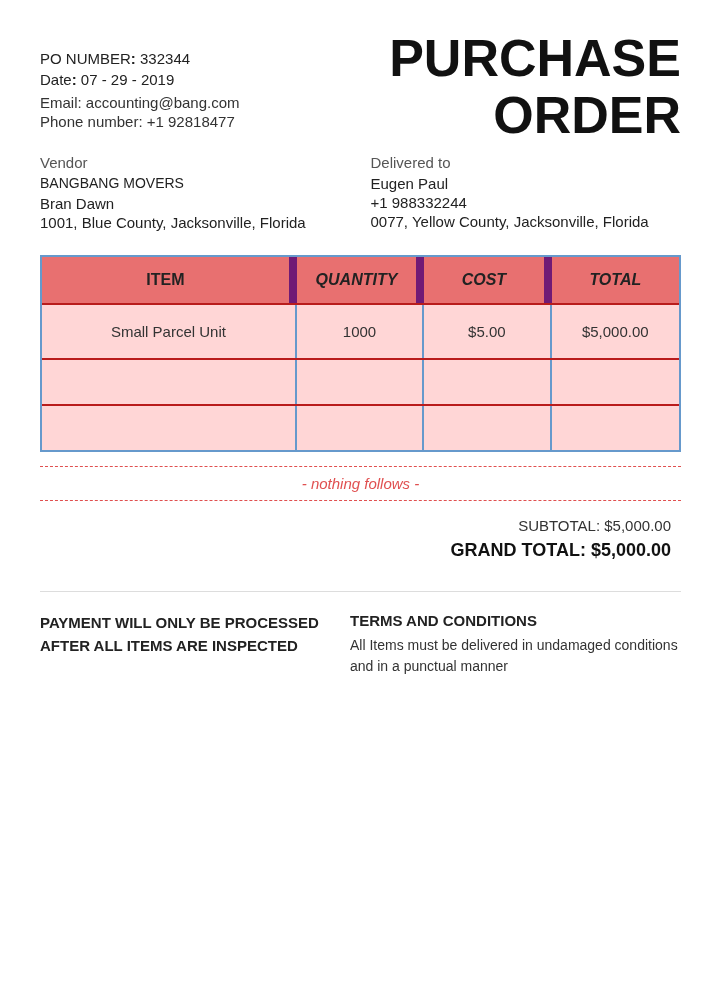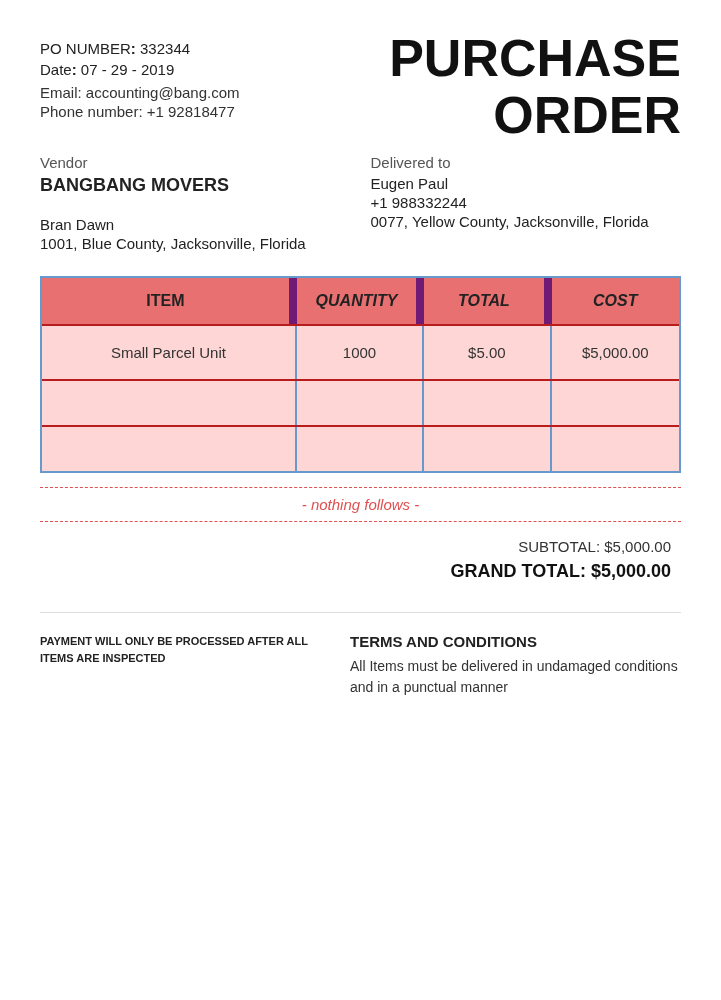--- a/index.html
+++ b/index.html
@@ -9,21 +9,21 @@
       width: 721px;
       min-height: 1000px;
       padding: 30px 40px;
       color: #222;
       font-size: 15px;
     }
 
     .header-section {
       display: flex;
       justify-content: space-between;
-      align-items: center;
+      align-items: flex-end;
       margin-bottom: 6px;
     }
 
     .left-info { flex: 1; }
     .right-title {
       flex: 1;
       text-align: right;
     }
     .right-title h1 {
       font-size: 52px;
@@ -33,21 +33,21 @@
     }
 
     .po-number { font-weight: bold; margin-bottom: 4px; }
     .po-number span { font-weight: normal; }
     .date-line { font-weight: bold; margin-bottom: 6px; }
     .date-line span { font-weight: normal; }
     .email-line { color: #333; margin-bottom: 2px; }
     .phone-line { color: #333; margin-bottom: 14px; }
 
     .vendor-label { color: #555; margin-bottom: 4px; }
-    .vendor-name { font-weight: bold; font-size: 18px; margin-bottom: 20px; }
+    .vendor-name { font-weight: normal; font-size: 14px; margin-bottom: 4px; }
     .vendor-contact { margin-bottom: 2px; }
     .vendor-address { }
 
     .delivery-section {
       display: flex;
       justify-content: space-between;
       margin-top: 10px;
     }
 
     .left-vendor { flex: 1; }
@@ -134,21 +134,21 @@
       display: flex;
       justify-content: space-between;
       margin-top: 30px;
       border-top: 1px solid #ddd;
       padding-top: 20px;
     }
 
     .payment-note {
       flex: 1;
       font-weight: bold;
-      font-size: 11px;
+      font-size: 15px;
       max-width: 280px;
       line-height: 1.5;
     }
 
     .terms-section {
       flex: 1;
       padding-left: 30px;
     }
 
     .terms-title {
@@ -204,22 +204,22 @@
       <div class="delivery-contact">Eugen Paul</div>
       <div class="delivery-phone">+1 988332244</div>
       <div class="delivery-address">0077, Yellow County, Jacksonville, Florida</div>
     </div>
   </div>
 
   <div class="table-section">
     <div class="table-header">
       <div class="col item-col">ITEM</div>
       <div class="col">QUANTITY</div>
+      <div class="col">COST</div>
       <div class="col">TOTAL</div>
-      <div class="col">COST</div>
     </div>
 
     <div class="table-row">
       <div class="cell">Small Parcel Unit</div>
       <div class="cell">1000</div>
       <div class="cell">$5.00</div>
       <div class="cell">$5,000.00</div>
     </div>
 
     <div class="table-row empty">

